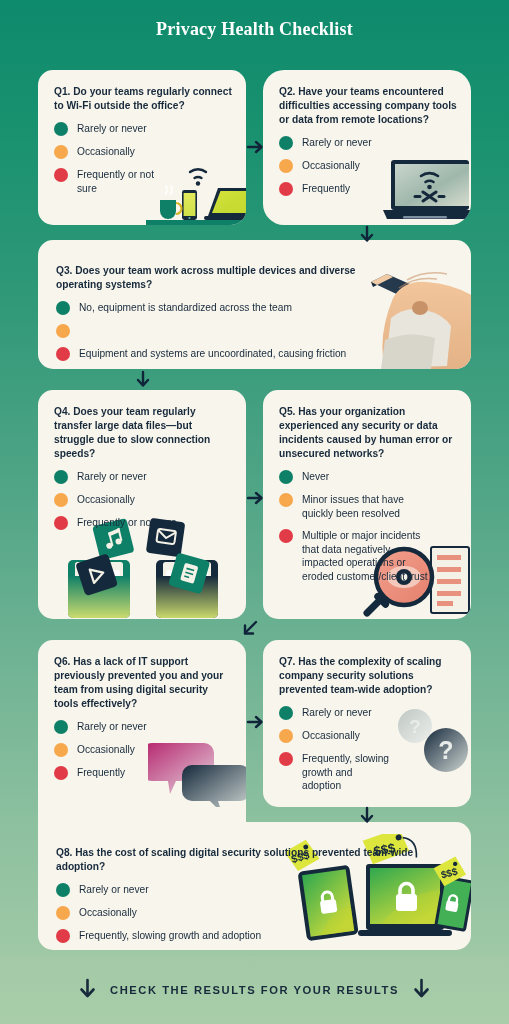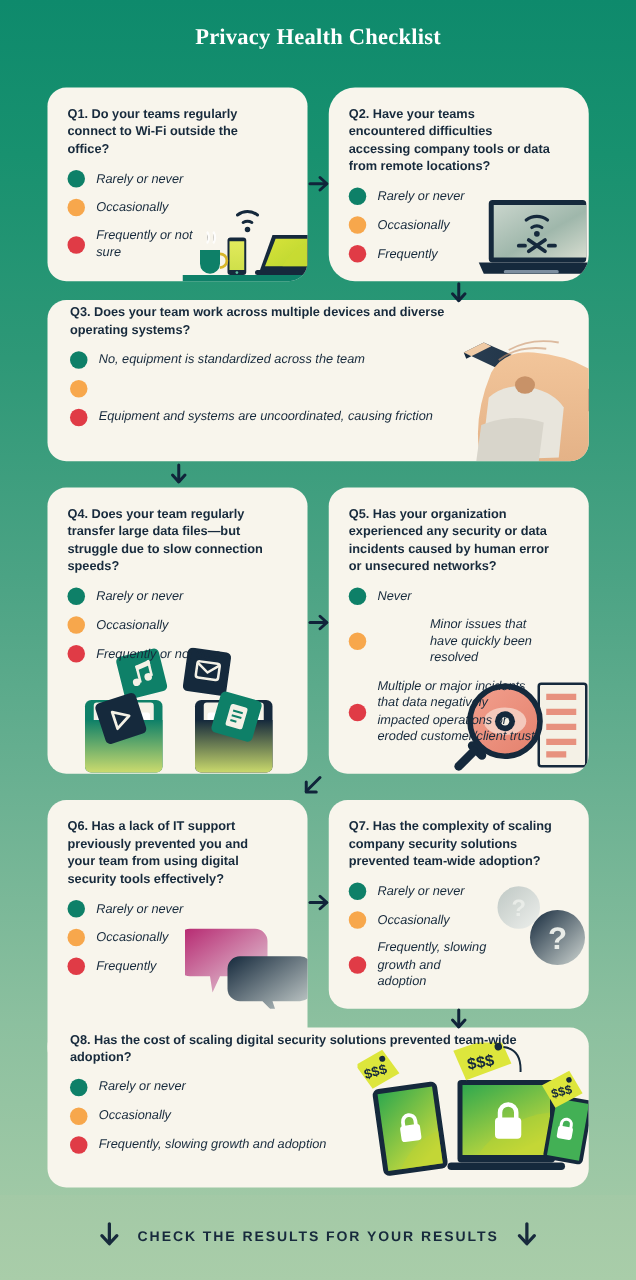--- a/index.html
+++ b/index.html
@@ -23,34 +23,34 @@
   }
   .card {
     position:absolute; background:#F8F5EC; border-radius:15px;
     overflow:hidden;
   }
   .q-title {
     position:relative; z-index:3;
     color:#172A3C; font-size:10.2px; font-weight:700; line-height:1.38;
   }
   .opts { position:relative; z-index:3; margin-top:9px; }
-  .opt { display:flex; align-items:center; margin-bottom:9px;font-style:italic; }
+  .opt { display:flex; align-items:flex-start; margin-bottom:9px; }
   .opt:last-child { margin-bottom:0; }
   .dot {
     width:14px; height:14px; border-radius:50%;
     flex:0 0 14px; margin-right:9px; margin-top:0px;
   }
   .dot.teal { background:#0E8068; }
   .dot.orange { background:#F7A74C; }
   .dot.red { background:#E03B46; }
   .opt-label {
     color:#172A3C; font-size:10.2px; line-height:1.32; font-weight:400;
   }
-  .pad { padding:15px 28px 14px 16px; }
-  .pad-wide { padding:4px 16px 14px 18px; }
+  .pad { padding:15px 14px 14px 16px; }
+  .pad-wide { padding:24px 16px 14px 18px; }
   .arrow { position:absolute; z-index:6; color:#10243A; }
   .arrow svg { display:block; }
   .illus { position:absolute; z-index:1; pointer-events:none; }
   .footer-text {
     position:absolute; left:0; right:0; bottom:0; height:68px;
     display:flex; align-items:center; justify-content:center; gap:13px;
   }
   .footer-label {
     color:#172A3C; font-size:11.2px; font-weight:700;
     letter-spacing:1.55px;
@@ -323,21 +323,21 @@
   </svg>
   <div class="pad">
     <div class="q-title">Q5. Has your organization experienced any security or data incidents caused by human error or unsecured networks?</div>
     <div class="opts">
       <div class="opt">
         <span class="dot teal"></span>
         <span class="opt-label">Never</span>
       </div>
       <div class="opt">
         <span class="dot orange"></span>
-        <span class="opt-label" style="max-width:112px;margin-left:42px;">Minor issues that have quickly been resolved</span>
+        <span class="opt-label" style="max-width:112px;">Minor issues that have quickly been resolved</span>
       </div>
       <div class="opt">
         <span class="dot red"></span>
         <span class="opt-label" style="max-width:128px;">Multiple or major incidents that data negatively impacted operations or eroded customer/client trust</span>
       </div>
     </div>
   </div>
 </div>
 
 <div class="arrow" style="left:246px; top:489px;">

